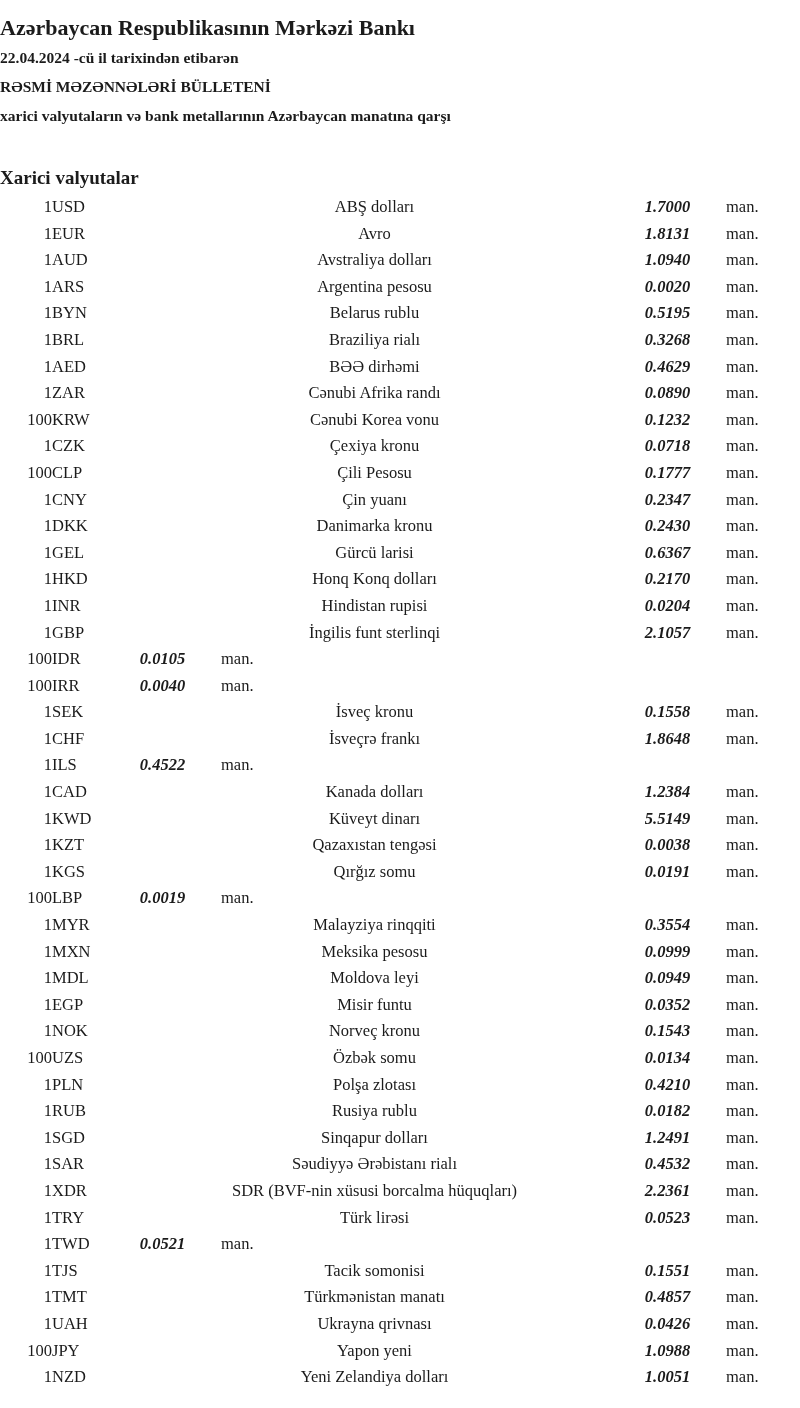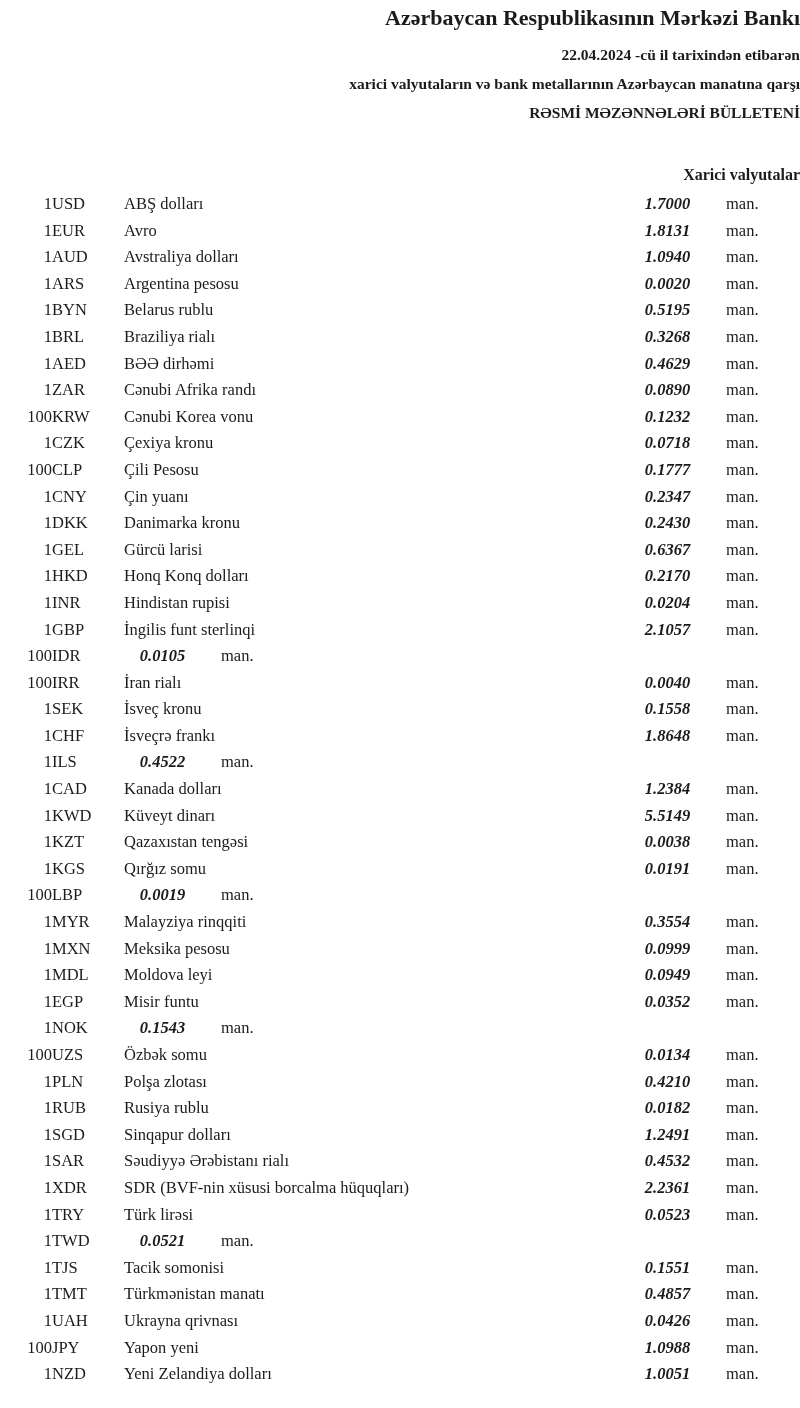--- a/index.html
+++ b/index.html
@@ -7,71 +7,71 @@
   body {
     width: 800px;
     height: 1408px;
     color: #1b1b1b;
     font-family: "Liberation Serif", serif;
     overflow: hidden;
   }
   .page { width: 800px; height: 1408px; position: relative; }
 
   
-  .header { text-align: right; padding-top: 3px; }
+  .header { text-align: left; padding-top: 13px; }
   .title {
     font-size: 22px;
     font-weight: bold;
     line-height: 30px;
   }
   .sub {
     font-size: 15.5px;
     font-weight: bold;
     line-height: 29px;
   }
-  .sub-first { margin-top: 7px; }
+  .sub-first { }
 
   
   .section-title {
-    text-align: right;
-    font-size: 16px;
+    text-align: left;
+    font-size: 19px;
     font-weight: bold;
     margin-top: 37px;
     line-height: 22px;
   }
 
   
   .table {
     margin-top: 5px;
     padding: 0 30px 0 10px;
   }
   .row {
     display: flex;
     align-items: baseline;
     height: 26.6px;
     font-size: 16.5px;
     line-height: 26.6px;
     white-space: nowrap;
   }
   .qty   { width: 42px;  text-align: right; flex: 0 0 auto; }
   .code  { width: 68px;  text-align: left; flex: 0 0 auto; }
-  .name  { flex: 1 1 auto; padding-left: 4px; overflow: hidden; }
+  .name  { flex: 1 1 auto; padding-left: 4px; overflow: hidden; text-align: center; }
   .rate  { width: 85px;  text-align: center; font-weight: bold; font-style: italic; flex: 0 0 auto; }
   .unit  { width: 60px;  padding-left: 16px; flex: 0 0 auto; }
 </style>
 </head>
 <body>
 
 <div class="page">
 
   <div class="header">
     <div class="title">Azərbaycan Respublikasının Mərkəzi Bankı</div>
     <div class="sub sub-first">22.04.2024 -cü il tarixindən etibarən</div>
+    <div class="sub">RƏSMİ MƏZƏNNƏLƏRİ BÜLLETENİ</div>
     <div class="sub">xarici valyutaların və bank metallarının Azərbaycan manatına qarşı</div>
-    <div class="sub">RƏSMİ MƏZƏNNƏLƏRİ BÜLLETENİ</div>
   </div>
 
   <div class="section-title">Xarici valyutalar</div>
 
   <div class="table">
       <div class="row">
         <span class="qty">1</span>
         <span class="code">USD</span>
         <span class="name">ABŞ dolları</span>
         <span class="rate">1.7000</span>
@@ -191,21 +191,20 @@
       </div>
       <div class="row">
         <span class="qty">100</span>
         <span class="code">IDR</span>
         <span class="rate">0.0105</span>
         <span class="unit">man.</span>
       </div>
       <div class="row">
         <span class="qty">100</span>
         <span class="code">IRR</span>
-        <span class="name">İran rialı</span>
         <span class="rate">0.0040</span>
         <span class="unit">man.</span>
       </div>
       <div class="row">
         <span class="qty">1</span>
         <span class="code">SEK</span>
         <span class="name">İsveç kronu</span>
         <span class="rate">0.1558</span>
         <span class="unit">man.</span>
       </div>
@@ -280,20 +279,21 @@
       <div class="row">
         <span class="qty">1</span>
         <span class="code">EGP</span>
         <span class="name">Misir funtu</span>
         <span class="rate">0.0352</span>
         <span class="unit">man.</span>
       </div>
       <div class="row">
         <span class="qty">1</span>
         <span class="code">NOK</span>
+        <span class="name">Norveç kronu</span>
         <span class="rate">0.1543</span>
         <span class="unit">man.</span>
       </div>
       <div class="row">
         <span class="qty">100</span>
         <span class="code">UZS</span>
         <span class="name">Özbək somu</span>
         <span class="rate">0.0134</span>
         <span class="unit">man.</span>
       </div>

